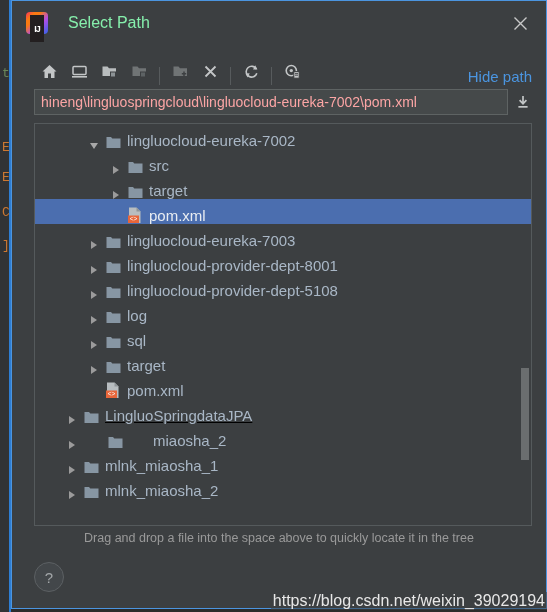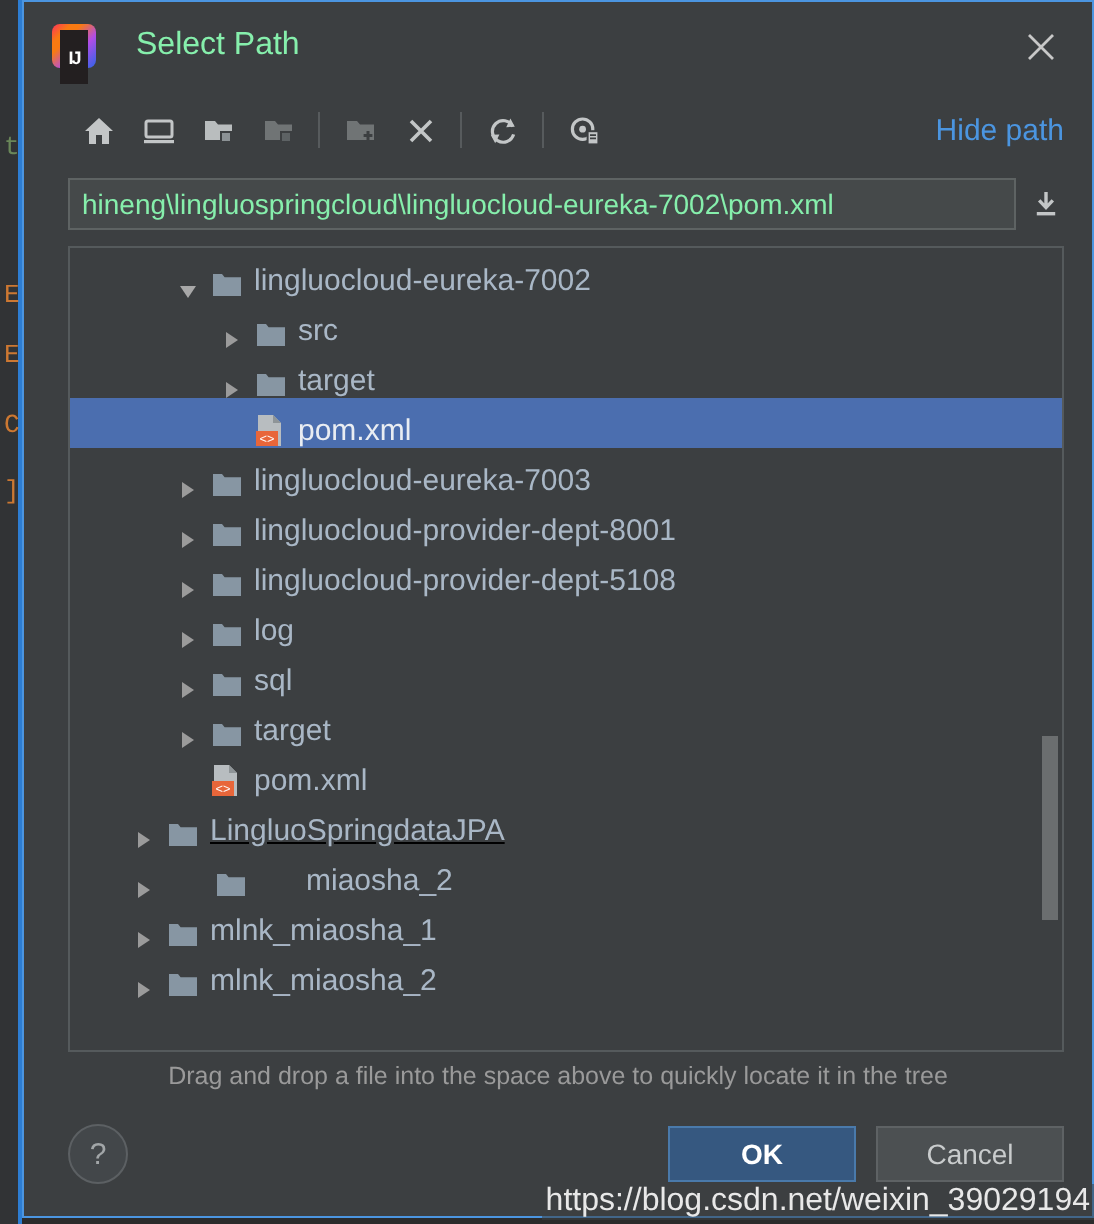--- a/index.html
+++ b/index.html
@@ -95,21 +95,21 @@
     color: #c8c8c8;
     font-size: 19px;
     cursor: pointer;
   }
 
   
   #toolbar {
     height: 40px;
     flex: 0 0 40px;
     display: flex;
-    align-items: center;
+    align-items: flex-end;
     padding: 0 14px 0 22px;
   }
   .tb-btn {
     width: 30px; height: 28px;
     display: flex;
     align-items: center;
     justify-content: center;
     cursor: pointer;
   }
   .tb-btn.disabled { opacity: .42; cursor: default; }
@@ -131,21 +131,21 @@
     flex: 0 0 34px;
     display: flex;
     align-items: center;
     padding: 0 8px 0 22px;
   }
   #path-field {
     flex: 1;
     height: 26px;
     background: #45494a;
     border: 1px solid #5e6363;
-    color: #86efac;
+    color: #fca5a5;
     font-size: 14px;
     padding: 0 6px;
     line-height: 24px;
     overflow: hidden;
     white-space: nowrap;
     text-overflow: clip;
   }
   #path-dl {
     width: 30px; height: 26px;
     display: flex;
@@ -568,20 +568,16 @@
       </div>
     <div id="vscroll">
       <div id="vthumb"></div>
     </div>
   </div>
 
   <div id="hint">Drag and drop a file into the space above to quickly locate it in the tree</div>
 
   <div id="footer">
     <div id="help-btn">?</div>
-    <div id="btn-group">
-      <button class="dlg-btn primary">OK</button>
-      <button class="dlg-btn">Cancel</button>
-    </div>
   </div>
 </div>
 
 <div id="watermark">https://blog.csdn.net/weixin_39029194</div>
 
 </body></html>

